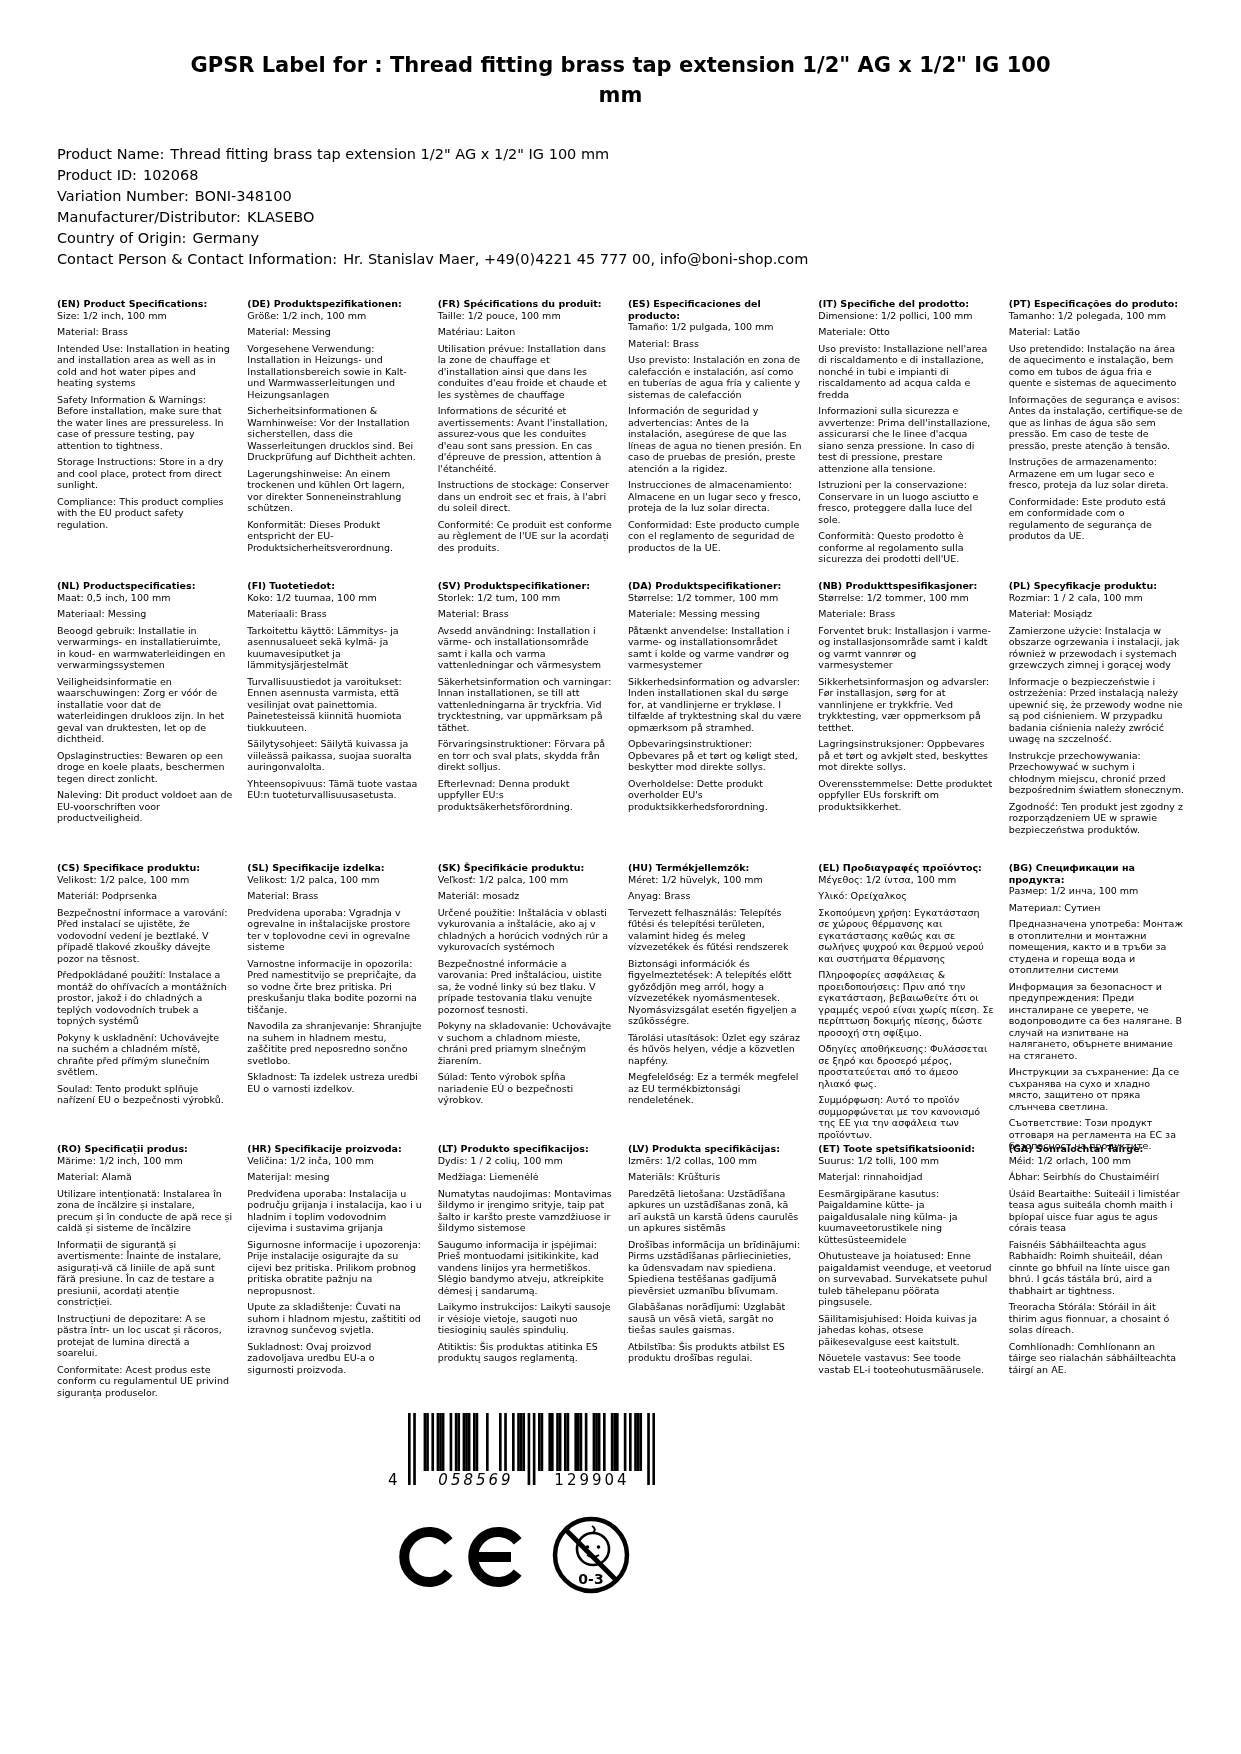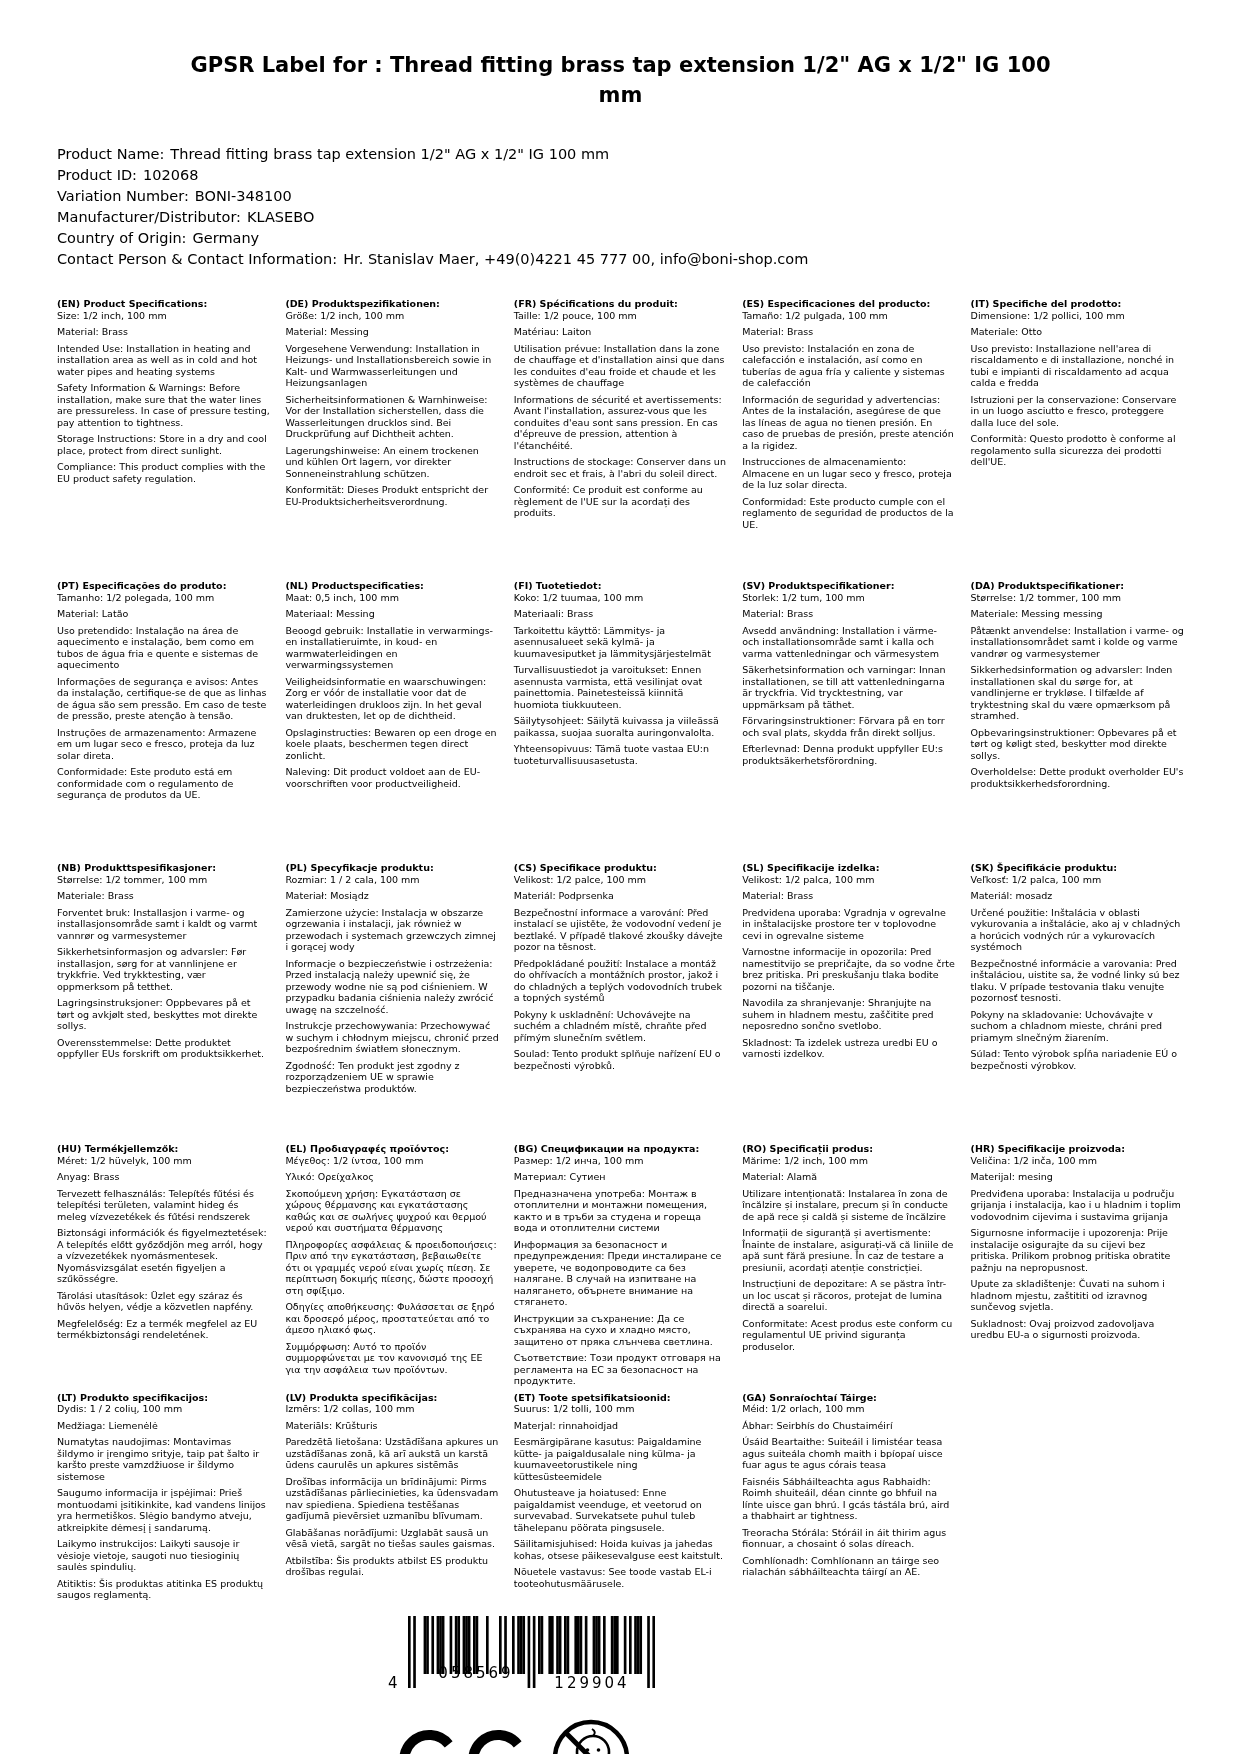--- a/index.html
+++ b/index.html
@@ -3,29 +3,29 @@
 <meta charset="utf-8">
 <style>
   html,body{margin:0;padding:0;background:#fff;}
   body{font-family:"DejaVu Sans","Liberation Sans",sans-serif;color:#000;}
   .page{position:relative;width:1241px;height:1754px;background:#fff;overflow:hidden;}
   .title{margin:50px auto 0;width:860px;text-align:center;font-weight:bold;font-size:21px;line-height:1.43;}
   .pinfo{margin:34px 0 0 57px;font-size:14.5px;line-height:21px;}
   .pinfo .row{white-space:nowrap;}
   .pinfo .lbl{font-weight:normal;}
   .pinfo .val{margin-left:6px;}
-  .grid{display:grid;grid-template-columns:repeat(5,1fr);column-gap:15px;grid-template-rows:282px 282px 281px auto;margin:28px 57px 0 57px;}
+  .grid{display:grid;grid-template-columns:repeat(6,1fr);column-gap:15px;grid-template-rows:282px 282px 281px auto;margin:28px 57px 0 57px;}
   .spec{font-size:9.5px;line-height:11.5px;overflow-wrap:break-word;}
   .spec .spec-h{font-weight:bold;margin:0;}
   .spec p{margin:0 0 5px 0;}
   .bottom{position:relative;margin-top:10px;height:240px;}
   .barcode{position:absolute;left:388px;top:0;width:290px;height:100px;}
   .bc-bars{position:absolute;left:20px;top:0;fill:#000;}
   .bc-first{position:absolute;left:0;top:58px;font-size:15px;}
-  .bc-mid{position:absolute;left:26px;top:48px;width:124px;text-align:center;font-size:15px;letter-spacing:3px;}
+  .bc-mid{position:absolute;left:26px;top:58px;width:124px;text-align:center;font-size:15px;letter-spacing:3px;font-style:italic;}
   .bc-right{position:absolute;left:148px;top:58px;width:112px;text-align:center;font-size:15px;letter-spacing:3px;}
   .ce{position:absolute;left:398px;top:112px;}
   .age{position:absolute;left:548px;top:98px;}
 </style>
 </head>
 <body>
 
 <div class="page">
 
   <div class="title">GPSR Label for : Thread fitting brass tap extension 1/2" AG x 1/2" IG 100 mm</div>
@@ -74,20 +74,21 @@
         <p>Uso previsto: Instalación en zona de calefacción e instalación, así como en tuberías de agua fría y caliente y sistemas de calefacción</p>
         <p>Información de seguridad y advertencias: Antes de la instalación, asegúrese de que las líneas de agua no tienen presión. En caso de pruebas de presión, preste atención a la rigidez.</p>
         <p>Instrucciones de almacenamiento: Almacene en un lugar seco y fresco, proteja de la luz solar directa.</p>
         <p>Conformidad: Este producto cumple con el reglamento de seguridad de productos de la UE.</p>
       </div>
       <div class="spec">
         <div class="spec-h">(IT) Specifiche del prodotto:</div>
         <p>Dimensione: 1/2 pollici, 100 mm</p>
         <p>Materiale: Otto</p>
         <p>Uso previsto: Installazione nell'area di riscaldamento e di installazione, nonché in tubi e impianti di riscaldamento ad acqua calda e fredda</p>
+        <p>Informazioni sulla sicurezza e avvertenze: Prima dell'installazione, assicurarsi che le linee d'acqua siano senza pressione. In caso di test di pressione, prestare attenzione alla tensione.</p>
         <p>Istruzioni per la conservazione: Conservare in un luogo asciutto e fresco, proteggere dalla luce del sole.</p>
         <p>Conformità: Questo prodotto è conforme al regolamento sulla sicurezza dei prodotti dell'UE.</p>
       </div>
       <div class="spec">
         <div class="spec-h">(PT) Especificações do produto:</div>
         <p>Tamanho: 1/2 polegada, 100 mm</p>
         <p>Material: Latão</p>
         <p>Uso pretendido: Instalação na área de aquecimento e instalação, bem como em tubos de água fria e quente e sistemas de aquecimento</p>
         <p>Informações de segurança e avisos: Antes da instalação, certifique-se de que as linhas de água são sem pressão. Em caso de teste de pressão, preste atenção à tensão.</p>
         <p>Instruções de armazenamento: Armazene em um lugar seco e fresco, proteja da luz solar direta.</p>

